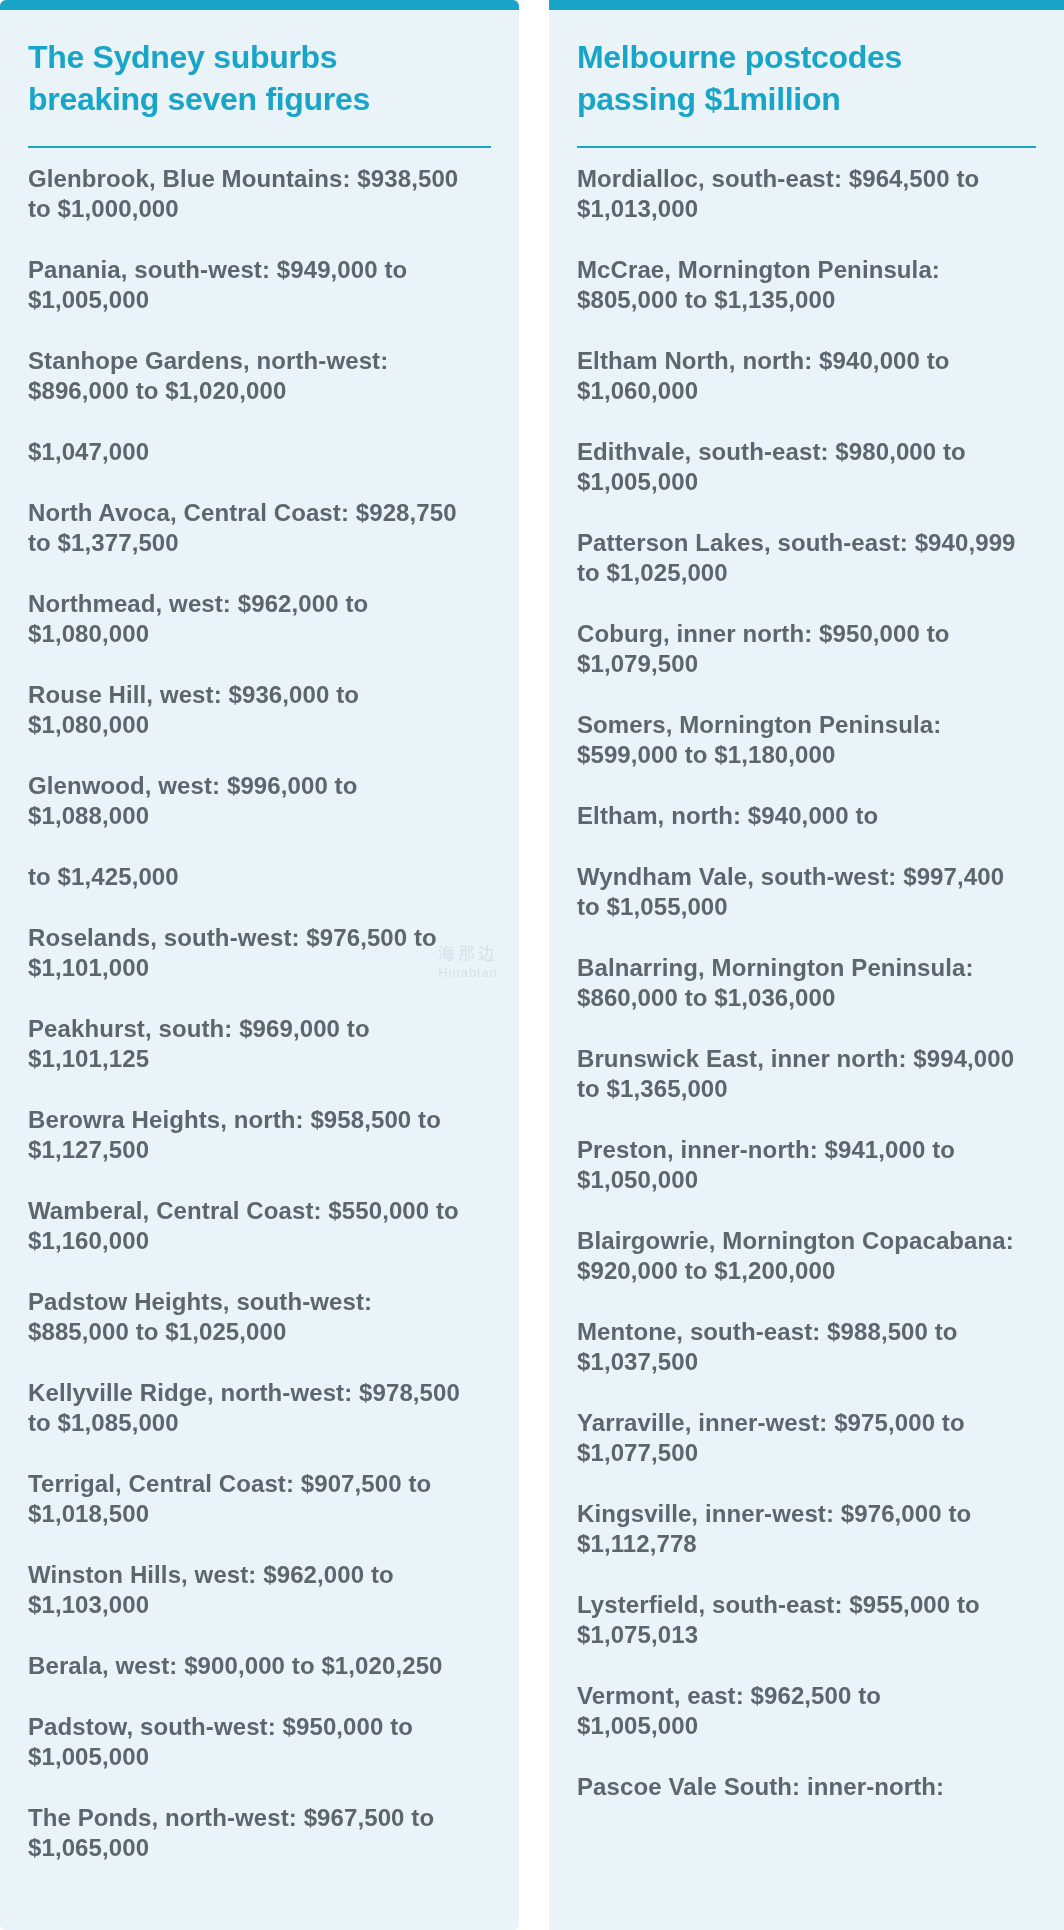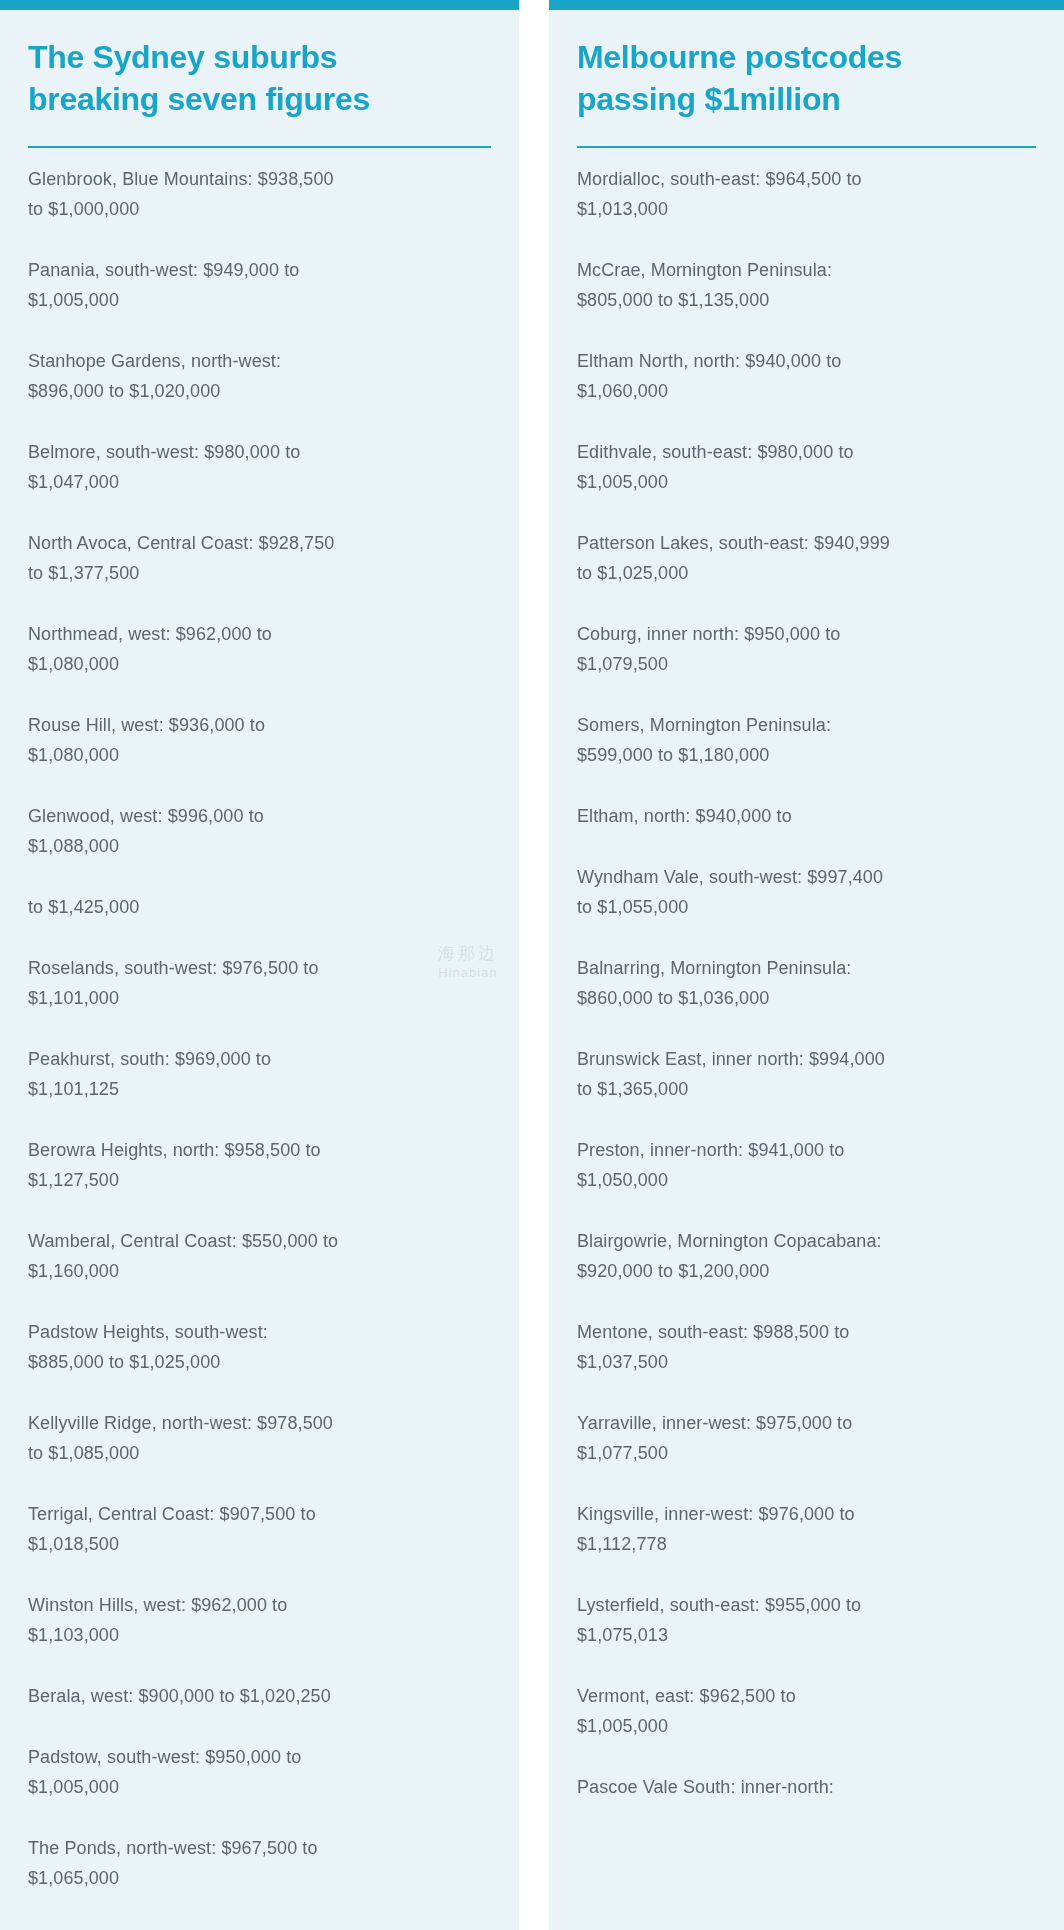--- a/index.html
+++ b/index.html
@@ -19,21 +19,21 @@
     gap: 30px;
     width: 1064px;
     height: 1930px;
   }
   .card {
     background: #e9f3f8;
     height: 1930px;
     box-sizing: border-box;
     overflow: hidden;
   }
-  .card-left  { width: 519px; }
+  .card-left  { width: 519px; border-radius: 6px; }
   .card-right { width: 515px; }
   .card-topbar {
     height: 10px;
     background: #18a5c7;
   }
   .card-body {
     padding: 20px 28px 0 28px;
   }
   .card-title {
     margin: 6px 0 0 0;
@@ -48,24 +48,25 @@
     background: #18a5c7;
     margin-top: 26px;
   }
   .entry-list {
     list-style: none;
     margin: 16px 0 0 0;
     padding: 0;
   }
   .entry {
     color: #5c666f;
-    font-size: 18px;
+    font-size: 24px;
     line-height: 30px;
     margin-bottom: 31px;
     letter-spacing: 0.1px;
+    font-weight: bold;
   }
   .watermark {
     position: absolute;
     left: 438px;
     top: 942px;
     text-align: center;
     color: rgba(110, 122, 132, 0.16);
     pointer-events: none;
   }
   .watermark .wm-line1 { font-size: 17px; letter-spacing: 3px; }
@@ -91,21 +92,20 @@
           </li>
           <li class="entry">
             <div class="entry-line">Panania, south-west: $949,000 to</div>
             <div class="entry-line">$1,005,000</div>
           </li>
           <li class="entry">
             <div class="entry-line">Stanhope Gardens, north-west:</div>
             <div class="entry-line">$896,000 to $1,020,000</div>
           </li>
           <li class="entry">
-            <div class="entry-line">Belmore, south-west: $980,000 to</div>
             <div class="entry-line">$1,047,000</div>
           </li>
           <li class="entry">
             <div class="entry-line">North Avoca, Central Coast: $928,750</div>
             <div class="entry-line">to $1,377,500</div>
           </li>
           <li class="entry">
             <div class="entry-line">Northmead, west: $962,000 to</div>
             <div class="entry-line">$1,080,000</div>
           </li>

